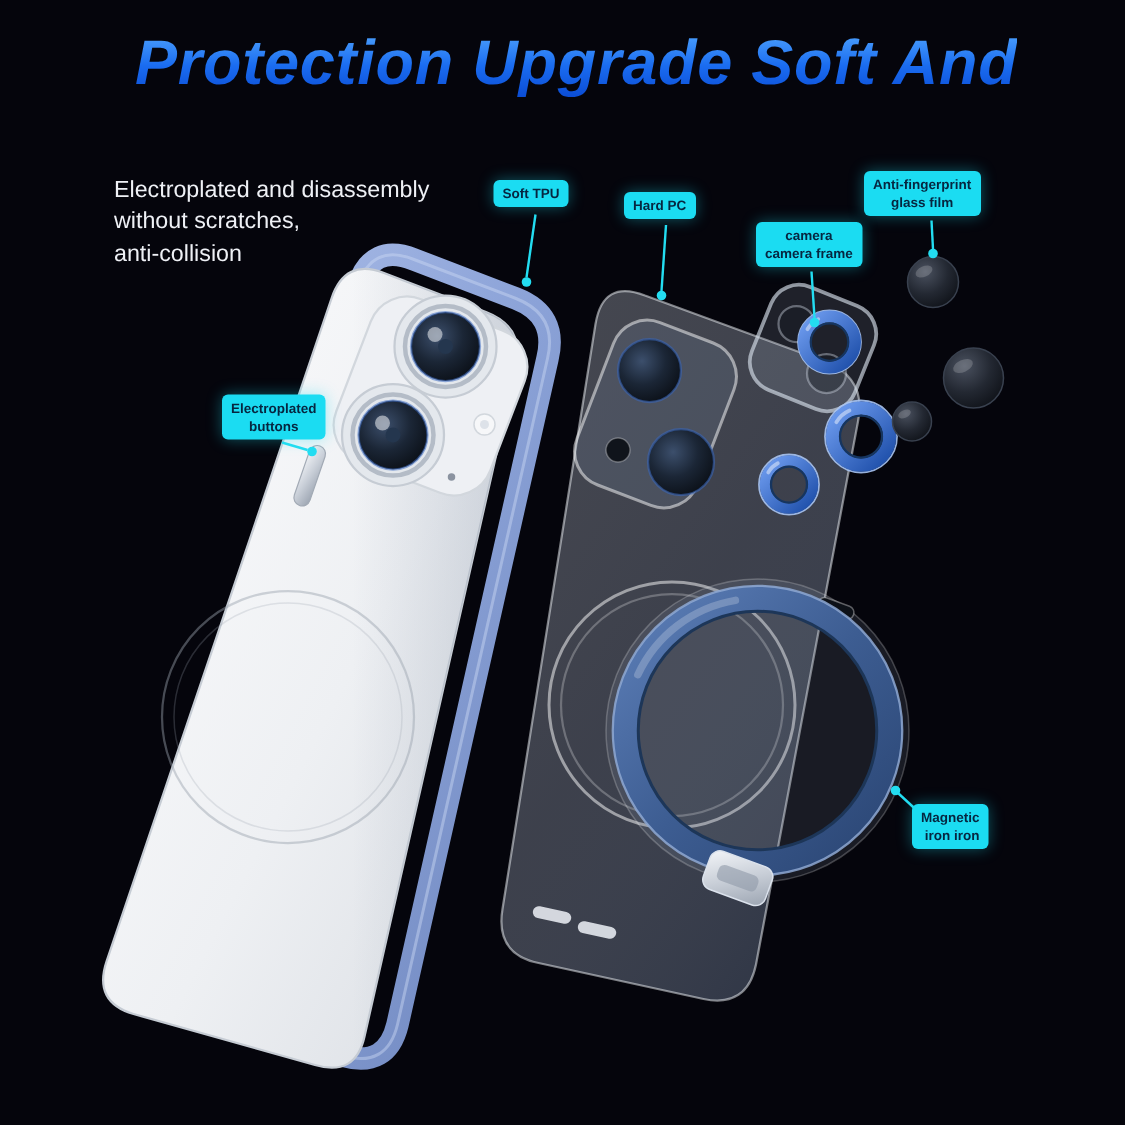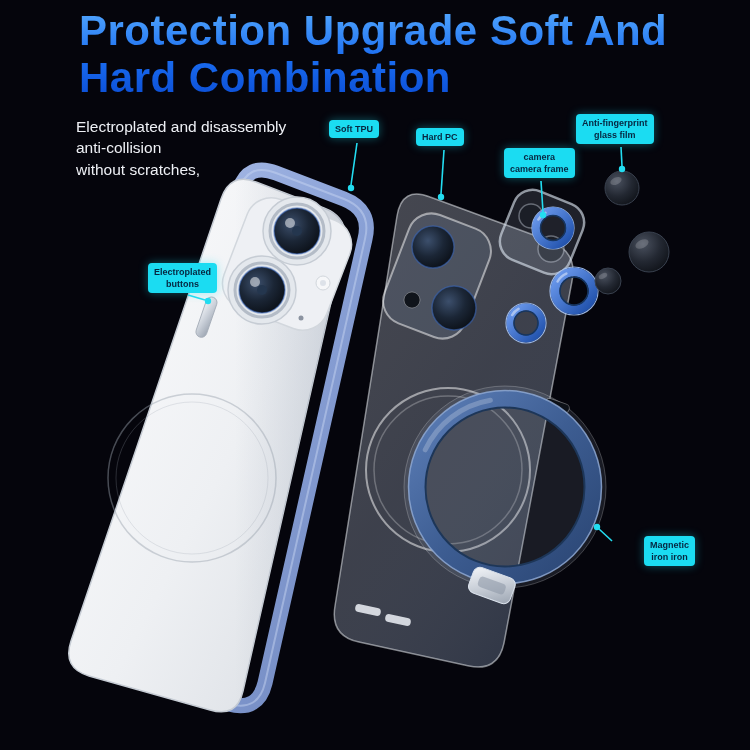--- a/index.html
+++ b/index.html
@@ -3,22 +3,22 @@
 <meta charset="utf-8">
 <style>
   html,body { margin:0; padding:0; }
   body {
     width:750px; height:750px; position:relative; overflow:hidden;
     background:#05050c;
     font-family:"Liberation Sans", sans-serif;
   }
   .art { position:absolute; left:0; top:0; width:750px; height:750px; }
   .title {
-    position:absolute; left:74px; top:2px; margin:5px;
-    font-size:42px; font-weight:bold; line-height:1.12;
+    position:absolute; left:74px; top:2px; margin:16px;
+    font-size:42px; font-weight:bold; font-style:italic; line-height:1.12;
     letter-spacing:0.5px; white-space:nowrap;
     background:linear-gradient(180deg,#55aaff 0%, #1a6cf0 55%, #0a4cd4 100%);
     -webkit-background-clip:text; background-clip:text;
     -webkit-text-fill-color:transparent;
   }
   .subtitle {
     position:absolute; left:76px; top:116px; margin:0;
     font-size:15.5px; line-height:1.38; color:#eef0f5; font-weight:400;
   }
   .subtitle span { display:block; }
@@ -188,27 +188,26 @@
     <circle cx="622" cy="169" r="3.2" fill="#23ddf1" stroke="none"></circle>
     <line x1="188" y1="295" x2="205" y2="300"></line>
     <circle cx="208" cy="301" r="3.2" fill="#23ddf1" stroke="none"></circle>
     <line x1="599" y1="529" x2="612" y2="541"></line>
     <circle cx="597" cy="527" r="3.2" fill="#23ddf1" stroke="none"></circle>
   </g>
 </svg>
 
 <h1 class="title">
   <span>Protection Upgrade Soft  And</span><br>
-  <span>Hard Combination</span>
 </h1>
 
 <p class="subtitle">
   <span>Electroplated and disassembly</span>
+  <span>without scratches,</span>
   <span>anti-collision</span>
-  <span>without scratches,</span>
 </p>
 
 <div class="pill" style="left:329px; top:120px;">
   <span>Soft TPU</span>
 </div>
 
 <div class="pill" style="left:416px; top:128px;">
   <span>Hard PC</span>
 </div>
 
@@ -220,16 +219,16 @@
 <div class="pill" style="left:576px; top:114px;">
   <span>Anti-fingerprint</span>
   <span>glass film</span>
 </div>
 
 <div class="pill" style="left:148px; top:263px;">
   <span>Electroplated</span>
   <span>buttons</span>
 </div>
 
-<div class="pill" style="left:644px; top:536px;">
+<div class="pill" style="left:608px; top:536px;text-align:right;">
   <span>Magnetic</span>
   <span>iron iron</span>
 </div>
 
 </body></html>

